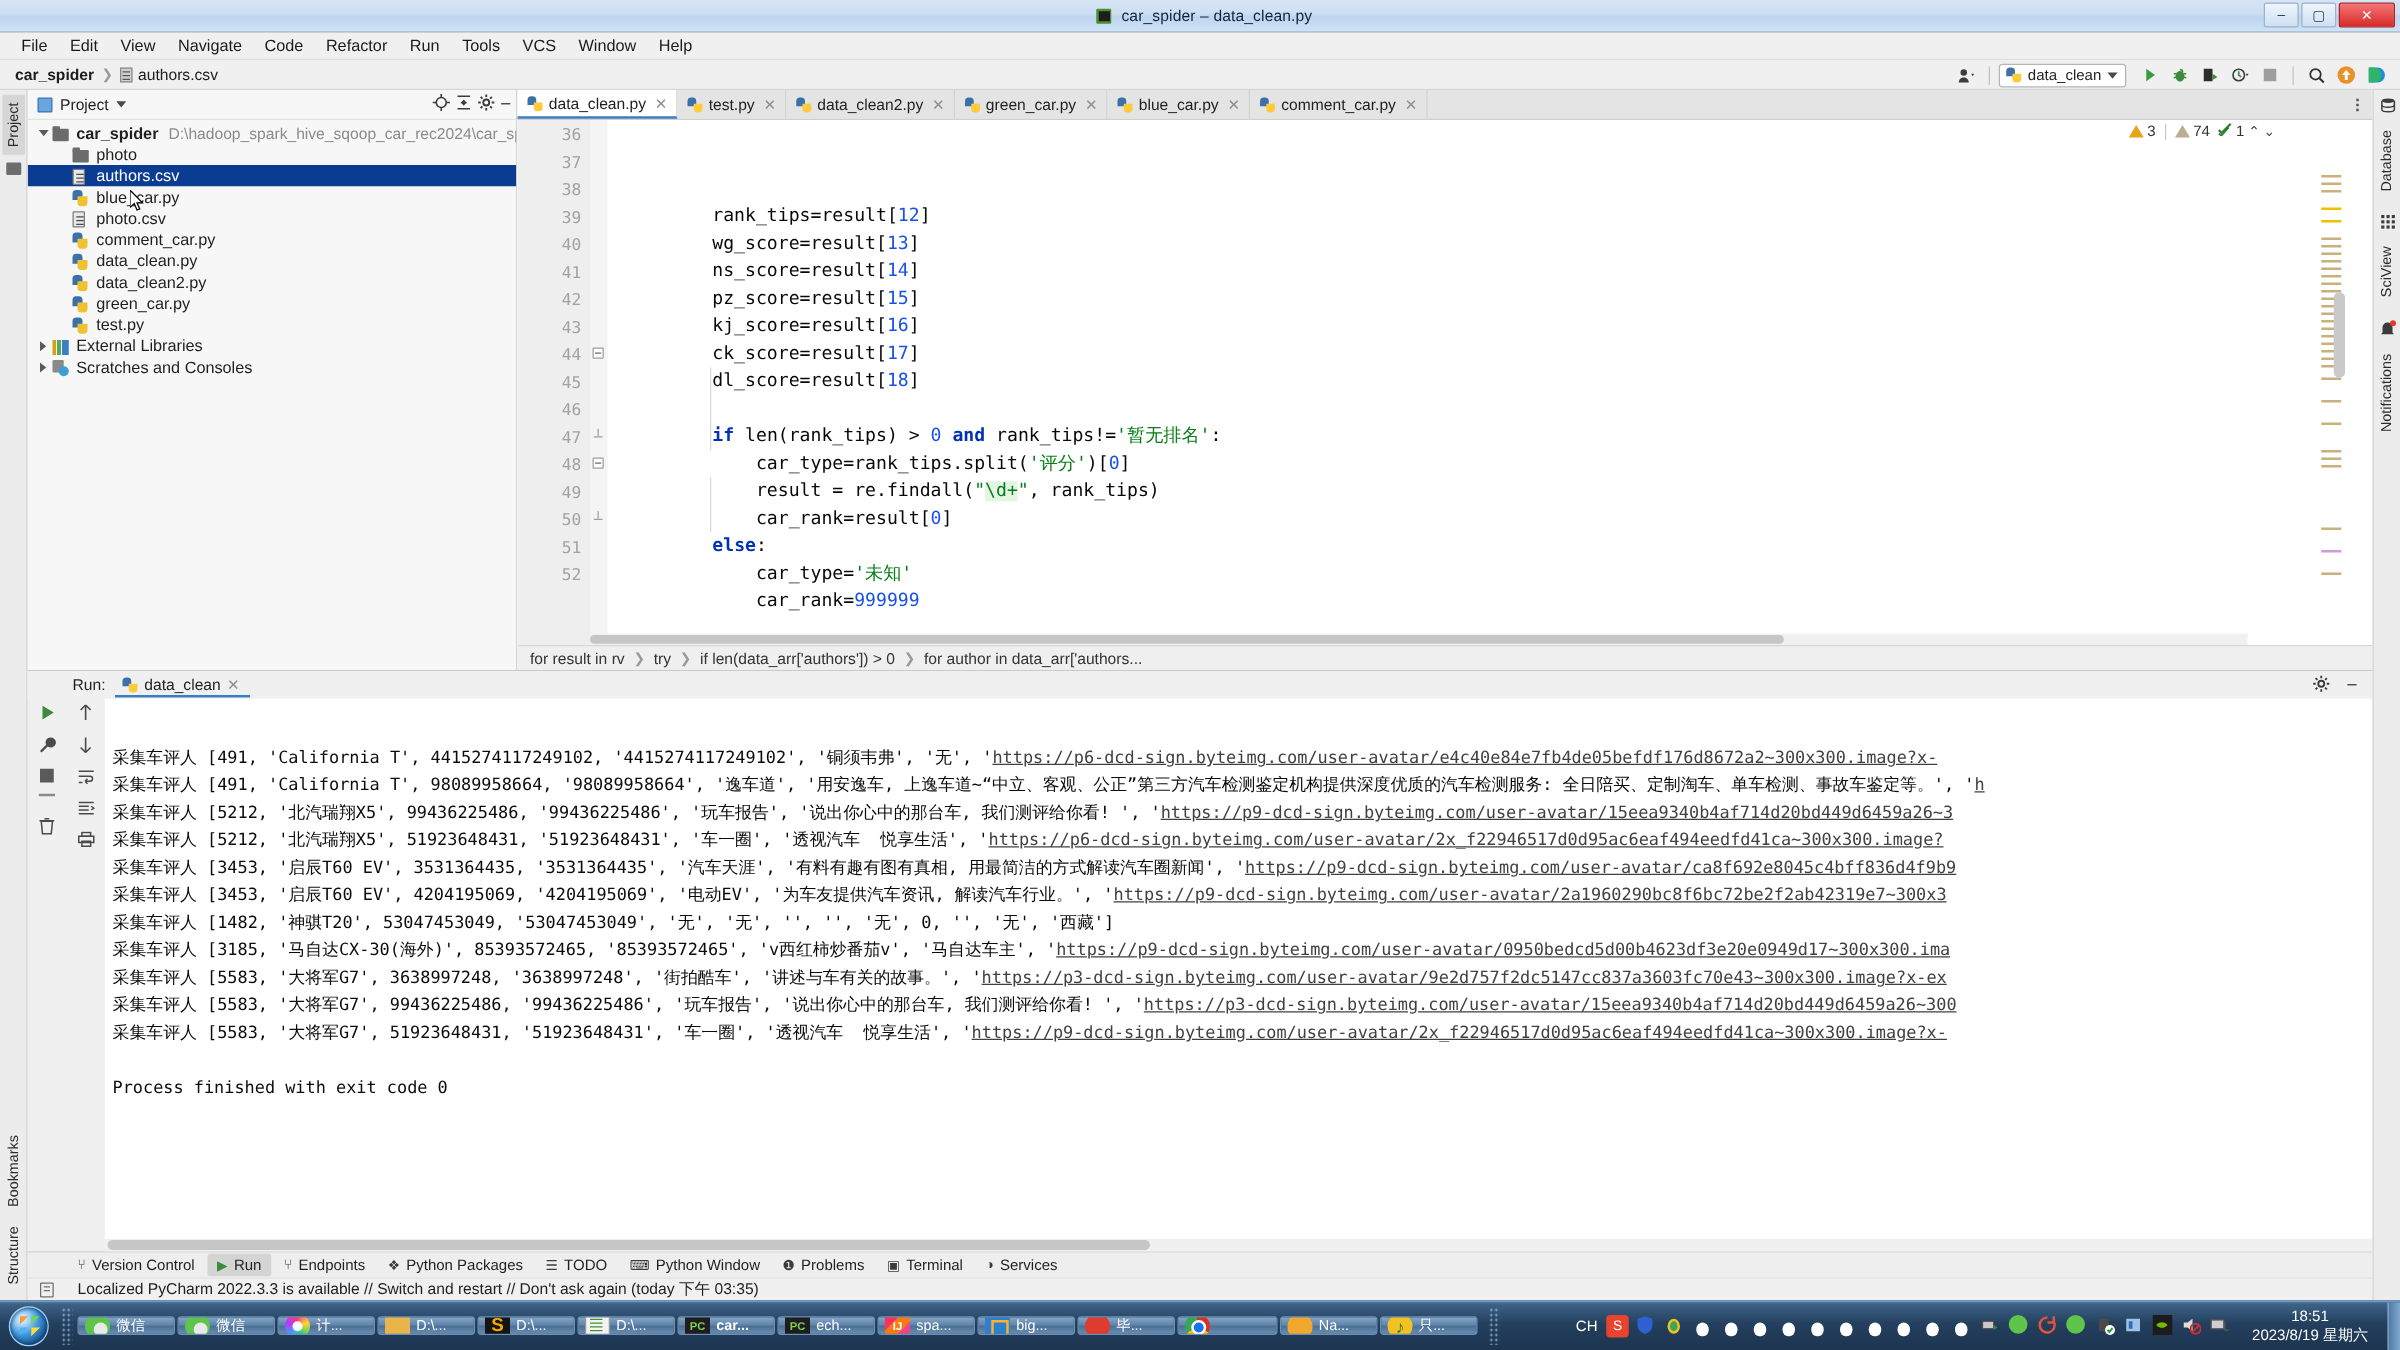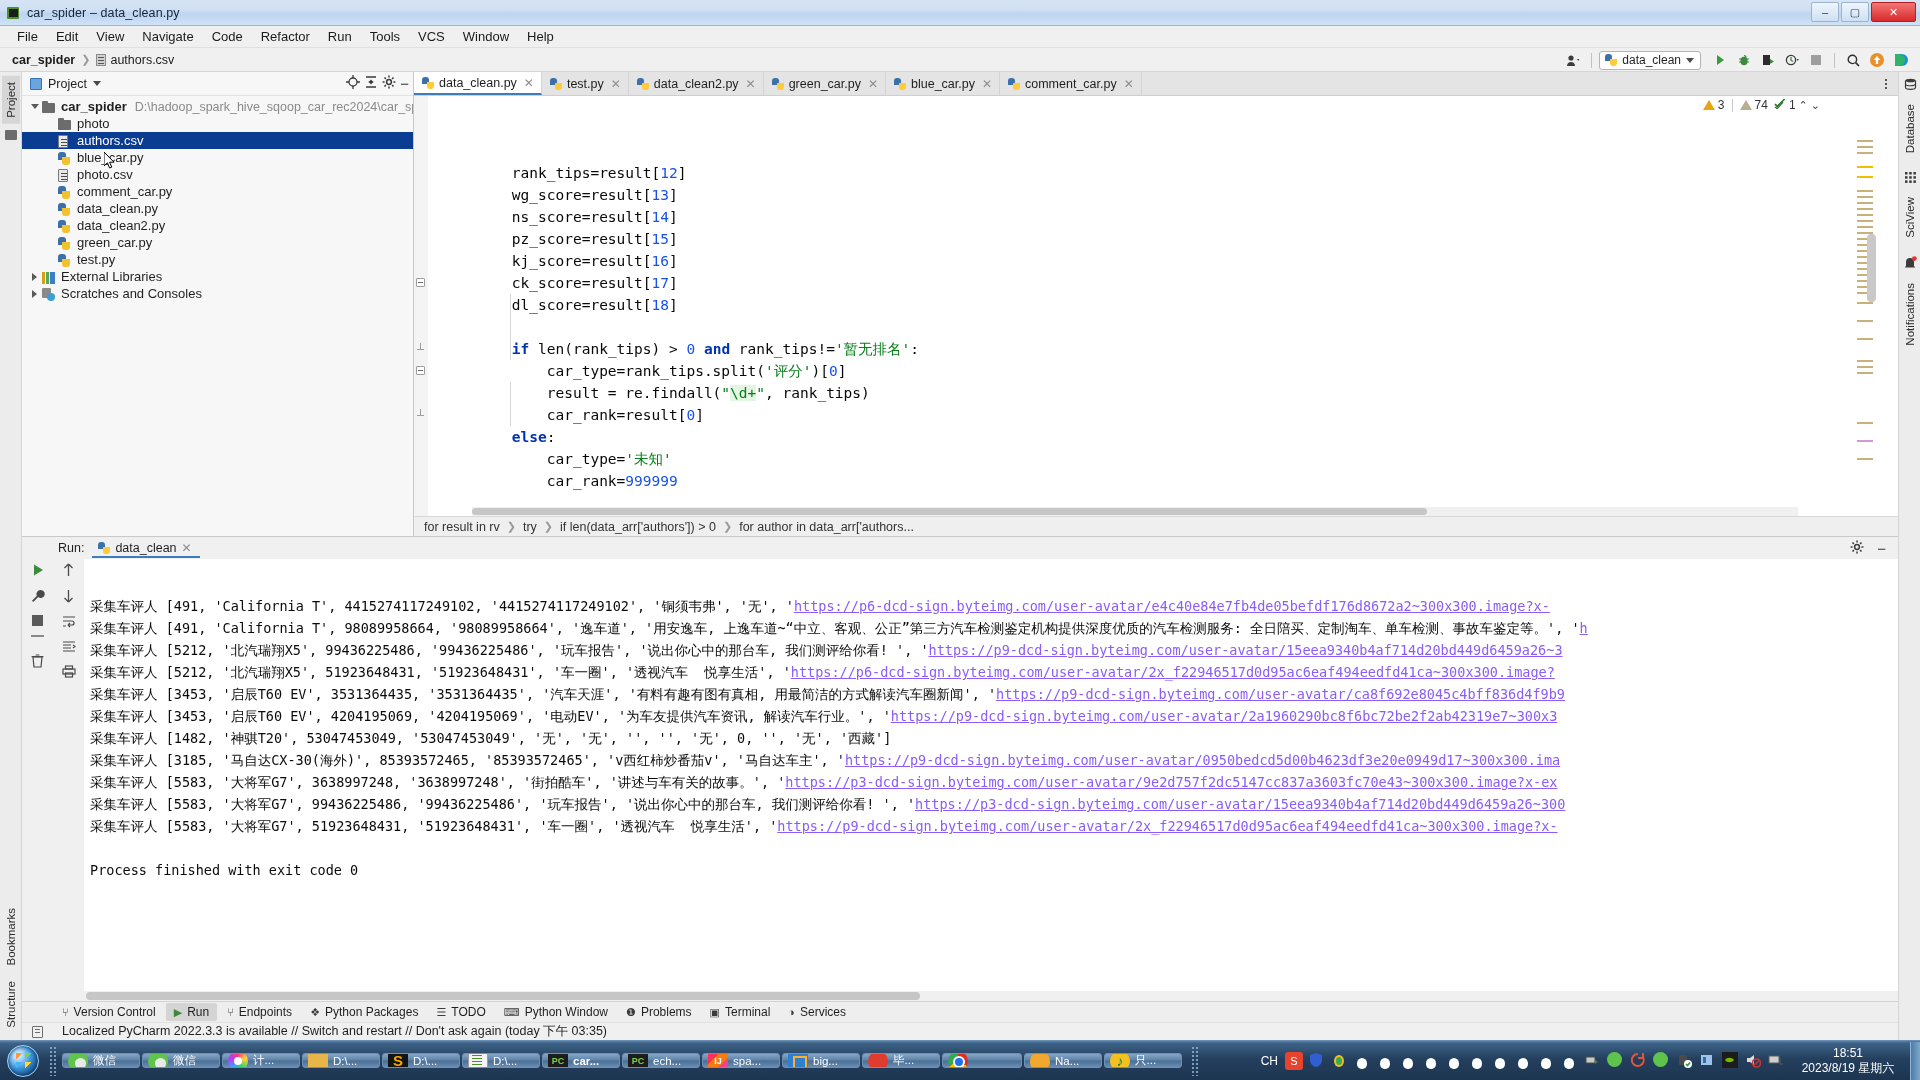--- a/index.html
+++ b/index.html
@@ -11,21 +11,21 @@
     background:#f2f2f2;
     -webkit-font-smoothing: antialiased;
   }
   .app { width:1920px; height:1080px; position:relative; display:flex; flex-direction:column; background:#f0f0f0; }
 
   
   .titlebar {
     height:26px; flex:0 0 26px;
     background: linear-gradient(to bottom,#d6e4f5 0%,#cfe0f3 40%,#bed5ef 55%,#cfe2f6 100%);
     border-bottom:1px solid #9db4cc;
-    display:flex; align-items:center; padding-left:7px; position:relative;
+    display:flex; align-items:center; padding-left:7px; position:relative;justify-content:center;
   }
   .titlebar .tb-icon { width:14px; height:14px; margin-right:6px; position:relative; }
   .tb-icon .sq1 { position:absolute; left:0; top:1px; width:12px; height:12px; background:#4b8f2e; border-radius:1px;}
   .tb-icon .sq2 { position:absolute; left:2px; top:3px; width:9px; height:8px; background:#1d1d1d;}
   .titlebar .tb-title { font-size:12.5px; color:#13243a; letter-spacing:.1px;}
   .winbtns { position:absolute; right:4px; top:2px; display:flex; gap:2px; }
   .winbtn {
     width:28px; height:20px; border:1px solid #9bb3cd; border-radius:2px;
     background:linear-gradient(to bottom,#eef5fd,#cfe0f2);
     display:flex; align-items:center; justify-content:center;
@@ -157,21 +157,21 @@
   .run-head { height:22px; flex:0 0 22px; display:flex; align-items:center; gap:8px; padding-left:36px; font-size:12.5px; position:relative; background:#f0f0f0;}
   .run-head .runtab { display:flex; align-items:center; gap:5px; padding:2px 8px 1px 6px; border-bottom:2px solid #3a7ebf;}
   .run-head .gear { position:absolute; right:34px; }
   .run-head .minus { position:absolute; right:12px; }
   .run-body { flex:1 1 auto; display:flex; min-height:0; }
   .run-tools { width:62px; flex:0 0 62px; background:#f0f0f0; display:flex; }
   .run-tcol { width:31px; display:flex; flex-direction:column; align-items:center; padding-top:4px; gap:9px;}
   .console { flex:1 1 auto; background:#fff; overflow:hidden; position:relative; padding:4px 0 0 6px;
              font-family:"DejaVu Sans Mono", monospace; font-size:13.5px; color:#0b0b0b; white-space:pre;}
   .coline { height:22px; line-height:22px; }
-  .lnk { color:#8b5cf6; text-decoration:underline; }
+  .lnk { color:#404040; text-decoration:underline; }
   .console-hsb { position:absolute; left:0; right:0; bottom:0; height:10px; background:#f0f0f0;}
   .console-hsb i{position:absolute; left:2px; top:1px; height:8px; width:46%; background:#c6c6c6; border-radius:4px;}
 
   
   .twbar { height:21px; flex:0 0 21px; background:#eeeeee; border-top:1px solid #d3d3d3; display:flex; align-items:center; padding-left:32px; gap:2px;}
   .twbtn { display:flex; align-items:center; gap:5px; padding:2px 8px; font-size:12px; color:#1f1f1f; border-radius:2px;}
   .twbtn.active { background:#d4d4d4; }
   .twbtn .gi { font-size:11px; color:#3b3b3b; }
 
   
@@ -510,20 +510,39 @@
               <div class="tabs-right">
                 <span class="dots">
                   <i></i>
                   <i></i>
                   <i></i>
                 </span>
               </div>
             </div>
 
           <div class="codearea">
+            <div class="gutter" id="gutter">
+                <div class="gline">36</div>
+                <div class="gline">37</div>
+                <div class="gline">38</div>
+                <div class="gline">39</div>
+                <div class="gline">40</div>
+                <div class="gline">41</div>
+                <div class="gline">42</div>
+                <div class="gline">43</div>
+                <div class="gline">44</div>
+                <div class="gline">45</div>
+                <div class="gline">46</div>
+                <div class="gline">47</div>
+                <div class="gline">48</div>
+                <div class="gline">49</div>
+                <div class="gline">50</div>
+                <div class="gline">51</div>
+                <div class="gline">52</div>
+              </div>
             <div class="foldcol" id="foldcol">
                 <div class="foldmark" style="top: 182px;"></div>
                 <div class="foldmark end" style="top: 248px;"></div>
                 <div class="foldmark" style="top: 270px;"></div>
                 <div class="foldmark end" style="top: 314px;"></div>
               </div>
             <div class="codetext" id="codetext">
               <div class="indentguide" style="left:82px;top:198px;height:66px;"></div>
               <div class="indentguide" style="left:82px;top:286px;height:44px;"></div>
             <div class="cl">        rank_tips=result[<span class="num">12</span>]</div><div class="cl">        wg_score=result[<span class="num">13</span>]</div><div class="cl">        ns_score=result[<span class="num">14</span>]</div><div class="cl">        pz_score=result[<span class="num">15</span>]</div><div class="cl">        kj_score=result[<span class="num">16</span>]</div><div class="cl">        ck_score=result[<span class="num">17</span>]</div><div class="cl">        dl_score=result[<span class="num">18</span>]</div><div class="cl">&nbsp;</div><div class="cl">        <span class="kw">if</span> len(rank_tips) &gt; <span class="num">0</span> <span class="kw">and</span> rank_tips!=<span class="str">'暂无排名'</span>:</div><div class="cl">            car_type=rank_tips.split(<span class="str">'评分'</span>)[<span class="num">0</span>]</div><div class="cl">            result = re.findall(<span class="str">"<span class="regex">\d+</span>"</span>, rank_tips)</div><div class="cl">            car_rank=result[<span class="num">0</span>]</div><div class="cl">        <span class="kw">else</span>:</div><div class="cl">            car_type=<span class="str">'未知'</span></div><div class="cl">            car_rank=<span class="num">999999</span></div><div class="cl">&nbsp;</div><div class="cl">&nbsp;</div></div>

